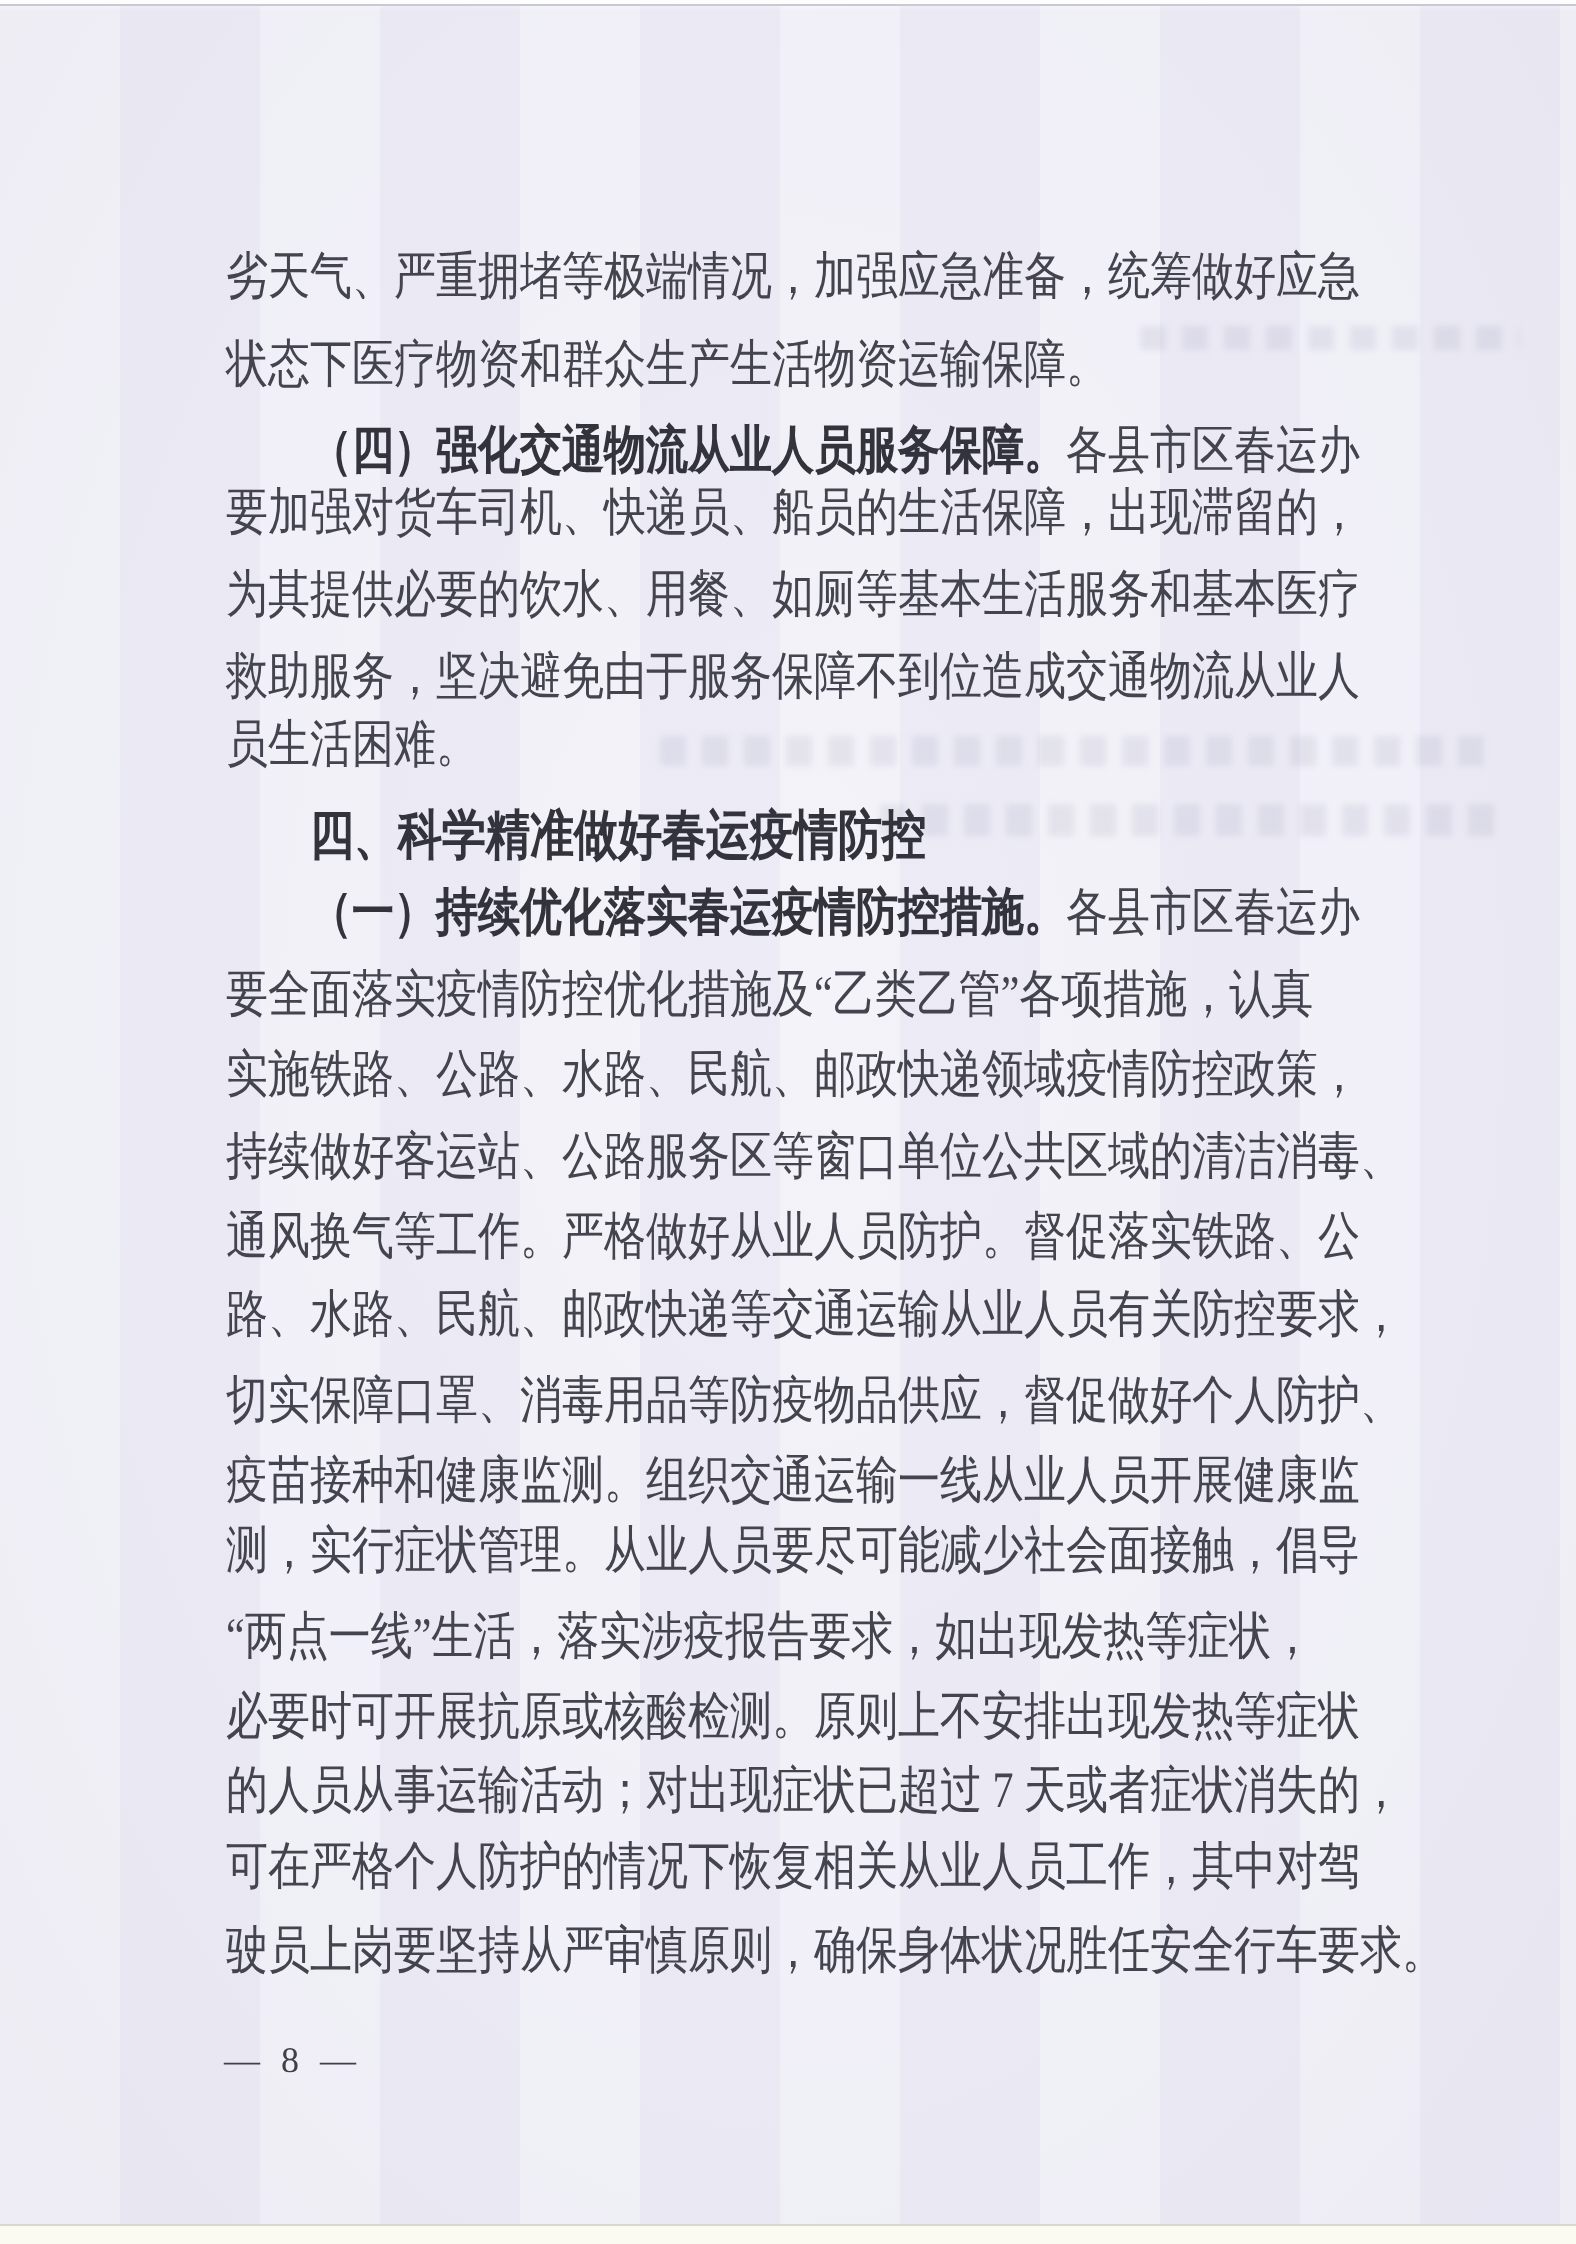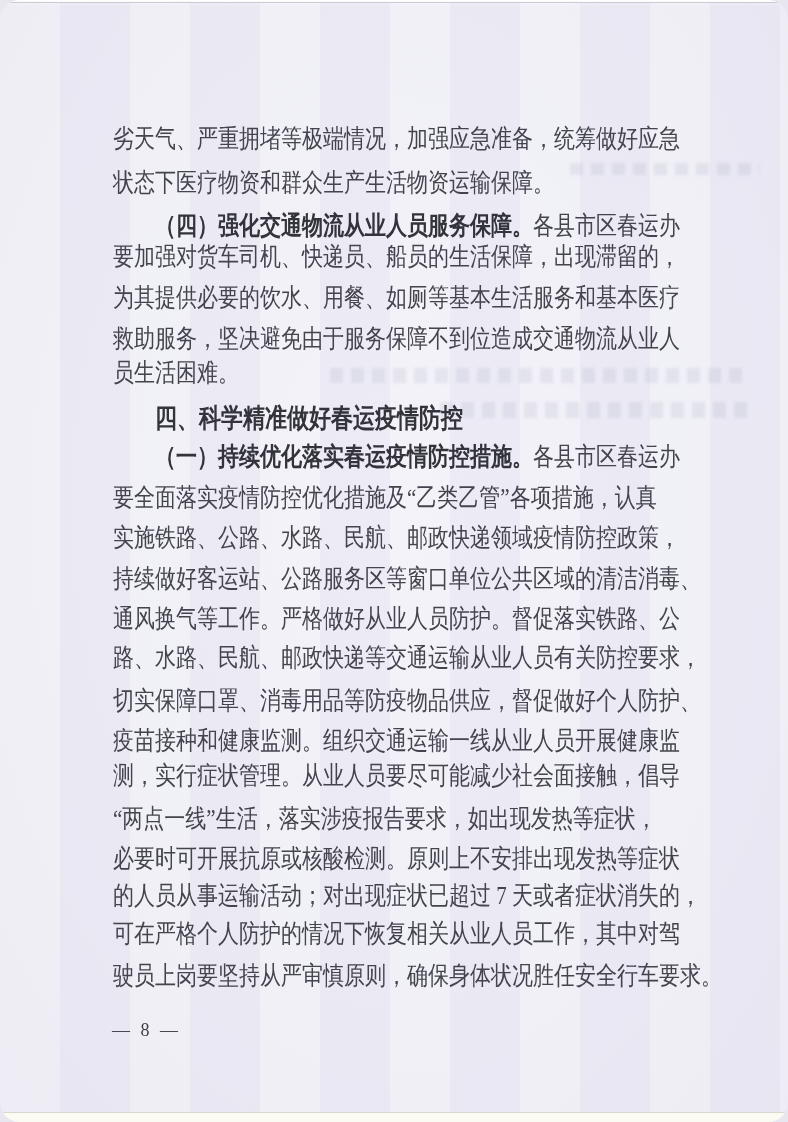--- a/index.html
+++ b/index.html
@@ -7,21 +7,20 @@
   #page{
     position:relative;
     width:788px;height:1122px;
     margin:0 auto;
     background:
       linear-gradient(180deg, rgba(255,255,255,.5) 0px, rgba(255,255,255,0) 6px),
       repeating-linear-gradient(90deg, rgba(255,255,255,.20) 0 60px, rgba(220,218,236,.18) 60px 130px),
       radial-gradient(ellipse at 50% 45%, #f1f0f8 0%, #edecf5 60%, #e9e8f2 100%);
     overflow:hidden;
     font-family:"Liberation Serif","DejaVu Serif",serif;
-    border-radius:20px;
   }
   #page::before{ 
     content:"";position:absolute;top:0;left:0;width:100%;height:2px;
     background:#fdfdfd;border-bottom:1px solid #c9c9d4;
   }
   #page::after{ 
     content:"";position:absolute;bottom:0;left:0;width:100%;height:9px;
     background:#fbfbf2;border-top:1px solid #d9d8ce;
   }
   .line{

